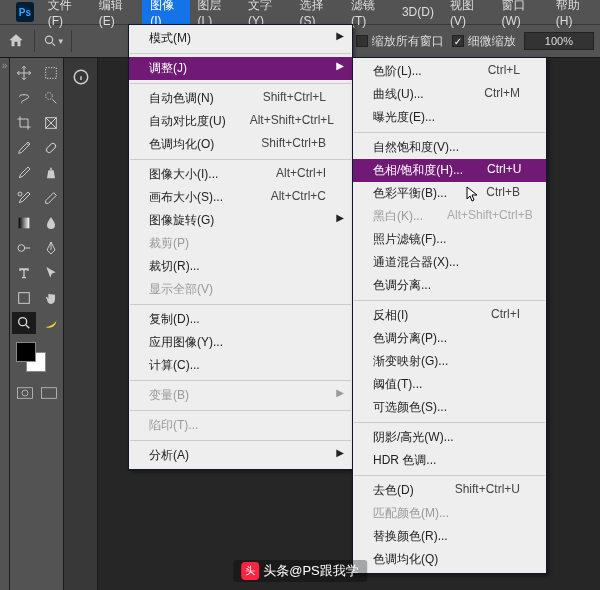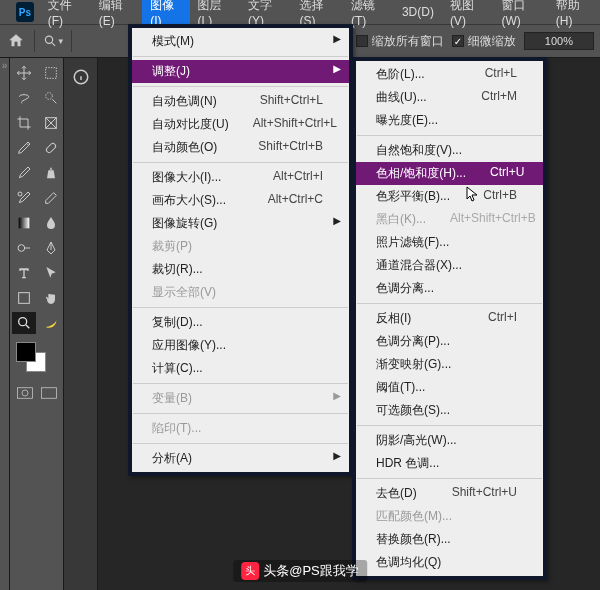--- a/index.html
+++ b/index.html
@@ -29,21 +29,21 @@
   .sw-fg { position: absolute; top: 0; left: 4px; width: 20px; height: 20px; background: #000; border: 1px solid #888; z-index: 2; }
   .sw-bg { position: absolute; top: 10px; left: 14px; width: 20px; height: 20px; background: #fff; border: 1px solid #888; z-index: 1; }
   .mode-row { display: flex; gap: 6px; margin-top: 8px; padding-left: 4px; }
   .mode-ic { width: 18px; height: 14px; color: #ccc; }
   
   .panel-strip { width: 34px; background: #383838; border-right: 1px solid #1a1a1a; padding: 6px 4px; }
   .panel-ic { width: 26px; height: 26px; display: flex; align-items: center; justify-content: center; color: #ccc; }
   
   .canvas { flex: 1; background: #262626; }
   
-  .dropdown { position: absolute; background: #eeeeee; border: 4px solid #0f172a; box-shadow: 2px 2px 4px rgba(0,0,0,0.4); font-size: 12px; color: #222; padding: 2px 0; }
+  .dropdown { position: absolute; background: #eeeeee; border: 1px solid #0f172a; box-shadow: 2px 2px 4px rgba(0,0,0,0.4); font-size: 12px; color: #222; padding: 2px 0; }
   .dd-item { padding: 3px 26px 3px 20px; display: flex; justify-content: space-between; gap: 24px; white-space: nowrap; position: relative; }
   .dd-item.disabled { color: #999; }
   .dd-item.hl { background: #701a75; color: #fff; }
   .dd-item .arr { position: absolute; right: 8px; font-size: 10px; }
   .dd-sep { height: 1px; background: #ccc; margin: 3px 1px; }
   .dd-short { color: #444; }
   .dd-item.hl .dd-short { color: #fff; }
   .dd-item.disabled .dd-short { color: #aaa; }
   
   #dd1 { top: 24px; left: 128px; width: 225px; }
@@ -271,21 +271,21 @@
   <div class="dd-sep"></div>
   <div class="dd-item">
       <span>自动色调(N)</span>
       <span class="dd-short">Shift+Ctrl+L</span>
     </div>
   <div class="dd-item">
       <span>自动对比度(U)</span>
       <span class="dd-short">Alt+Shift+Ctrl+L</span>
     </div>
   <div class="dd-item">
-      <span>自动颜色(O)</span>
+      <span>色调均化(O)</span>
       <span class="dd-short">Shift+Ctrl+B</span>
     </div>
   <div class="dd-sep"></div>
   <div class="dd-item">
       <span>图像大小(I)...</span>
       <span class="dd-short">Alt+Ctrl+I</span>
     </div>
   <div class="dd-item">
       <span>画布大小(S)...</span>
       <span class="dd-short">Alt+Ctrl+C</span>

